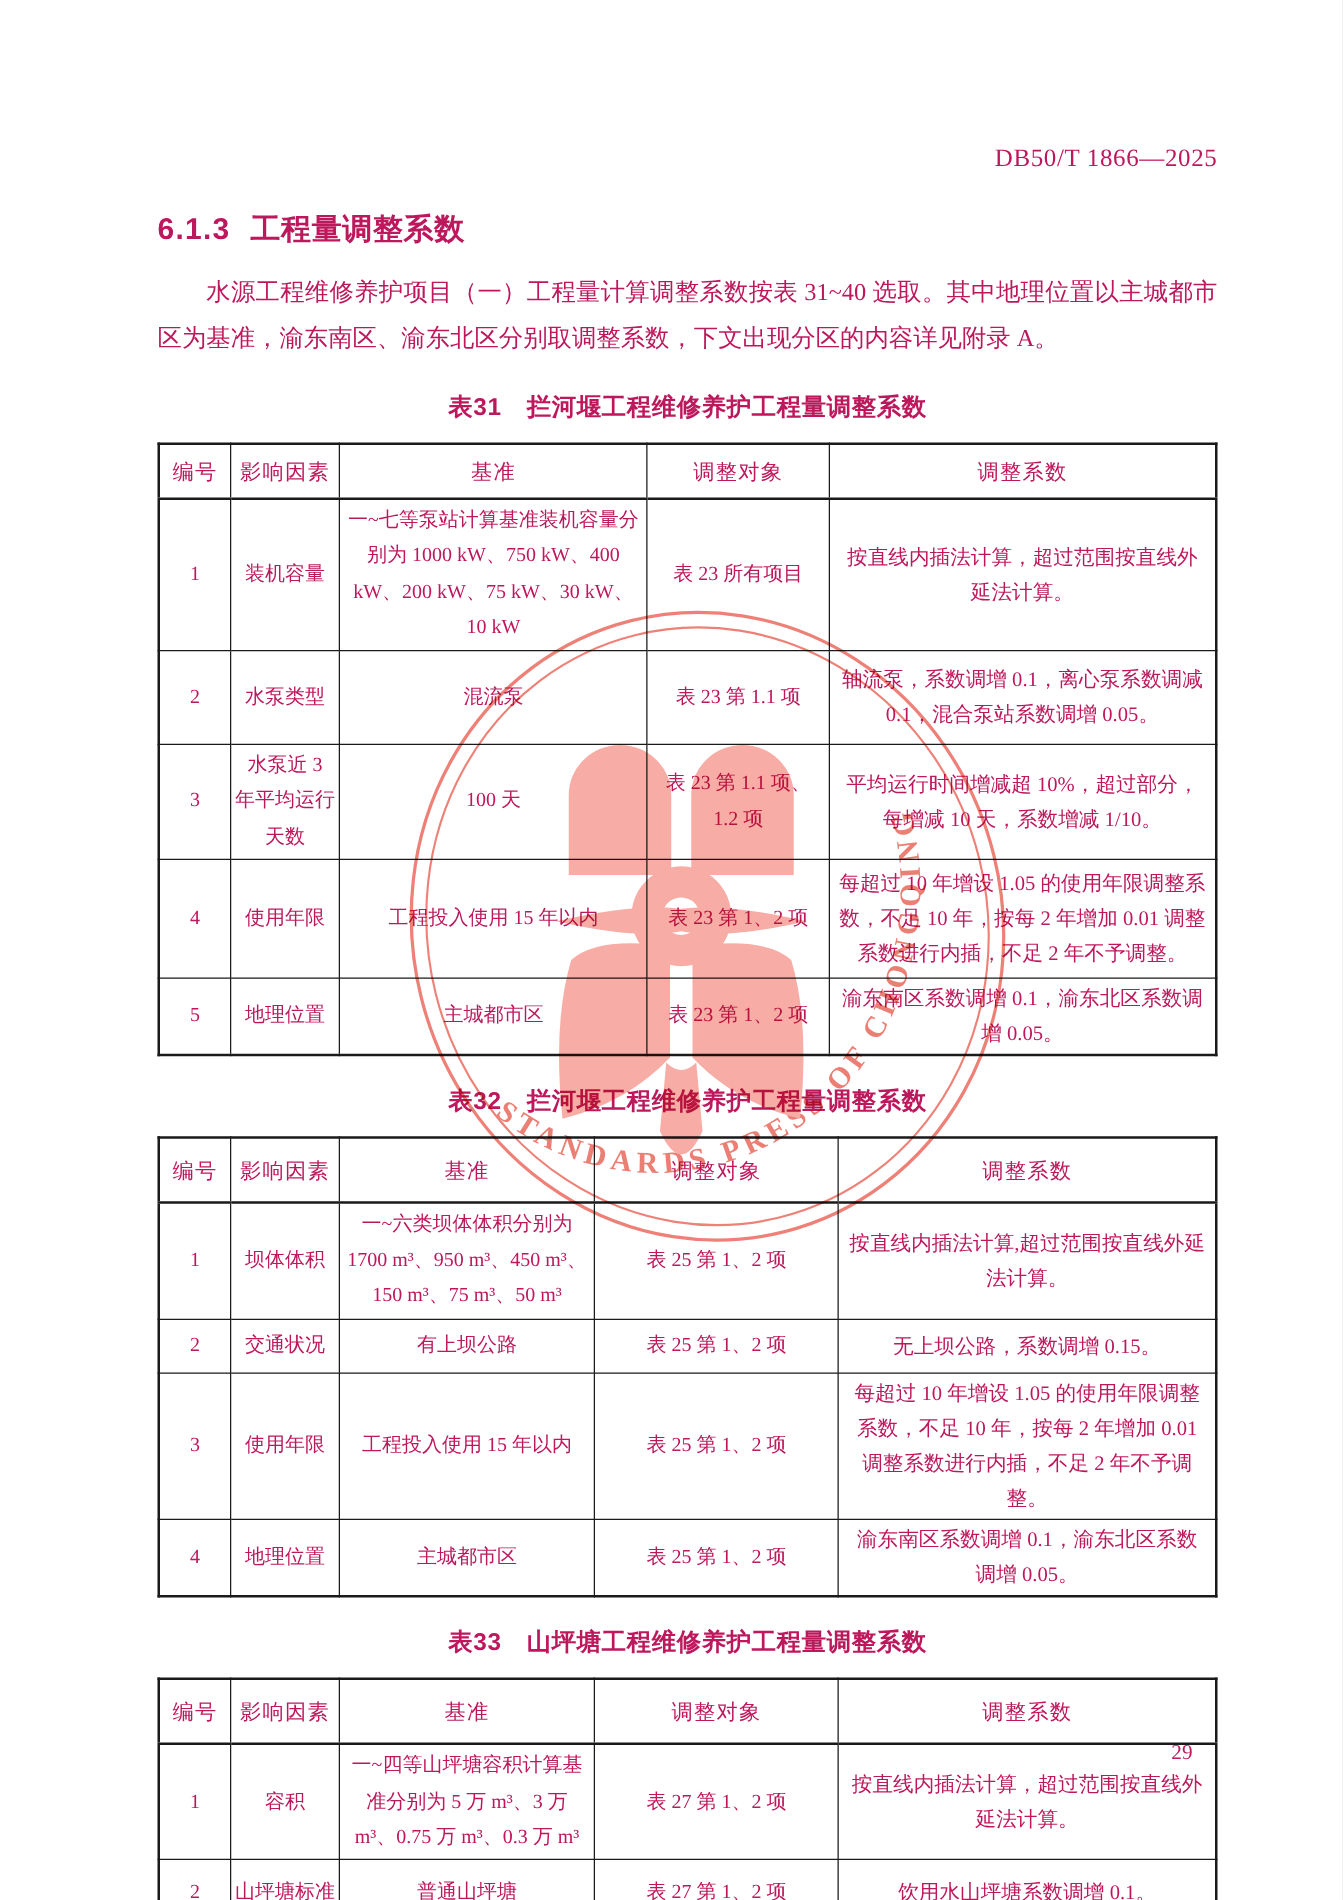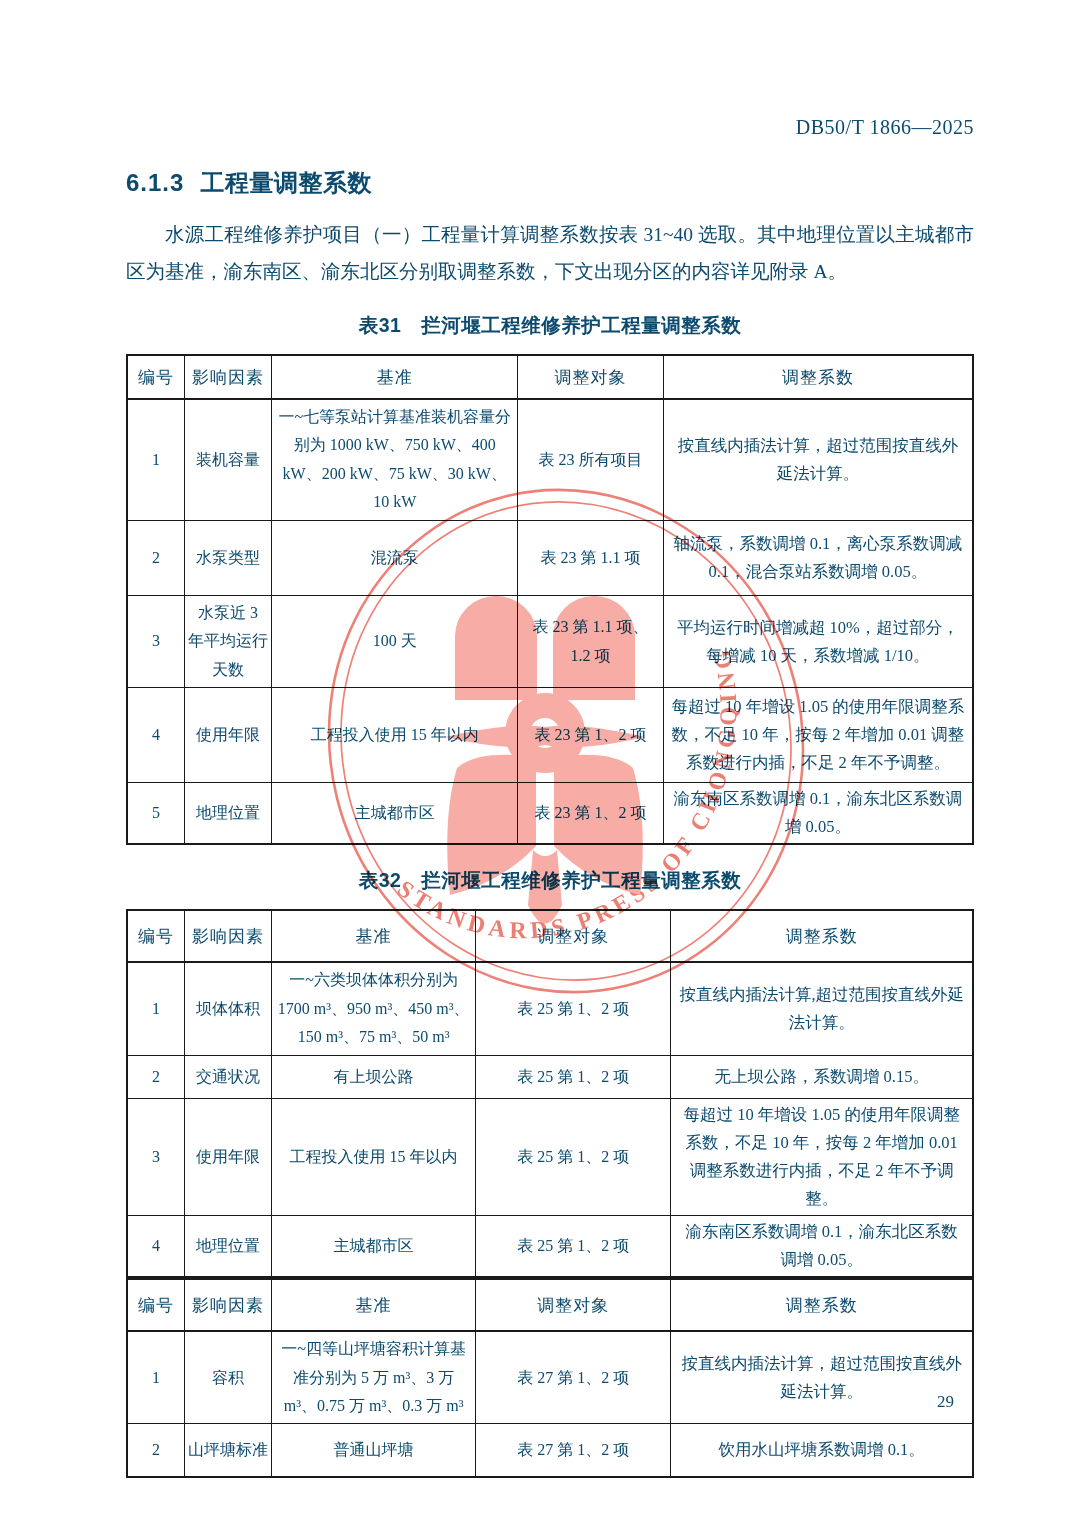--- a/index.html
+++ b/index.html
@@ -2,21 +2,21 @@
 <html><head>
 <meta charset="utf-8">
 <style>
   html,body{margin:0;padding:0;background:#e8e8e8;}
   .page{
     position:relative;
     width:1074px;height:1520px;
     margin:0 auto;
     background:#ffffff;
     font-family:"Liberation Serif","DejaVu Serif",serif;
-    color:#0c4a6e;
+    color:#be185d;
     overflow:hidden;
   }
   .content{position:absolute;left:126px;top:0;width:848px;}
   .doc-code{
     margin-top:116px;
     text-align:right;
     font-size:20px;
     letter-spacing:.5px;
     font-family:"Liberation Serif","DejaVu Serif",serif;
   }
@@ -229,20 +229,23 @@
           <tr>
             <td class="c0">4</td>
             <td class="c1">地理位置</td>
             <td class="c2">主城都市区</td>
             <td class="c3">表 25 第 1、2 项</td>
             <td class="c4">渝东南区系数调增 0.1，渝东北区系数调增 0.05。</td>
           </tr>
         </tbody>
     </table>
 
+    <div class="caption">
+      <span class="cap-label">表33</span><span>山坪塘工程维修养护工程量调整系数</span>
+    </div>
 
     <table class="t33">
       <colgroup>
         <col style="width:6.8%">
           <col style="width:10.3%">
           <col style="width:24.1%">
           <col style="width:23.1%">
           <col style="width:35.7%">
       </colgroup>
       <thead>

